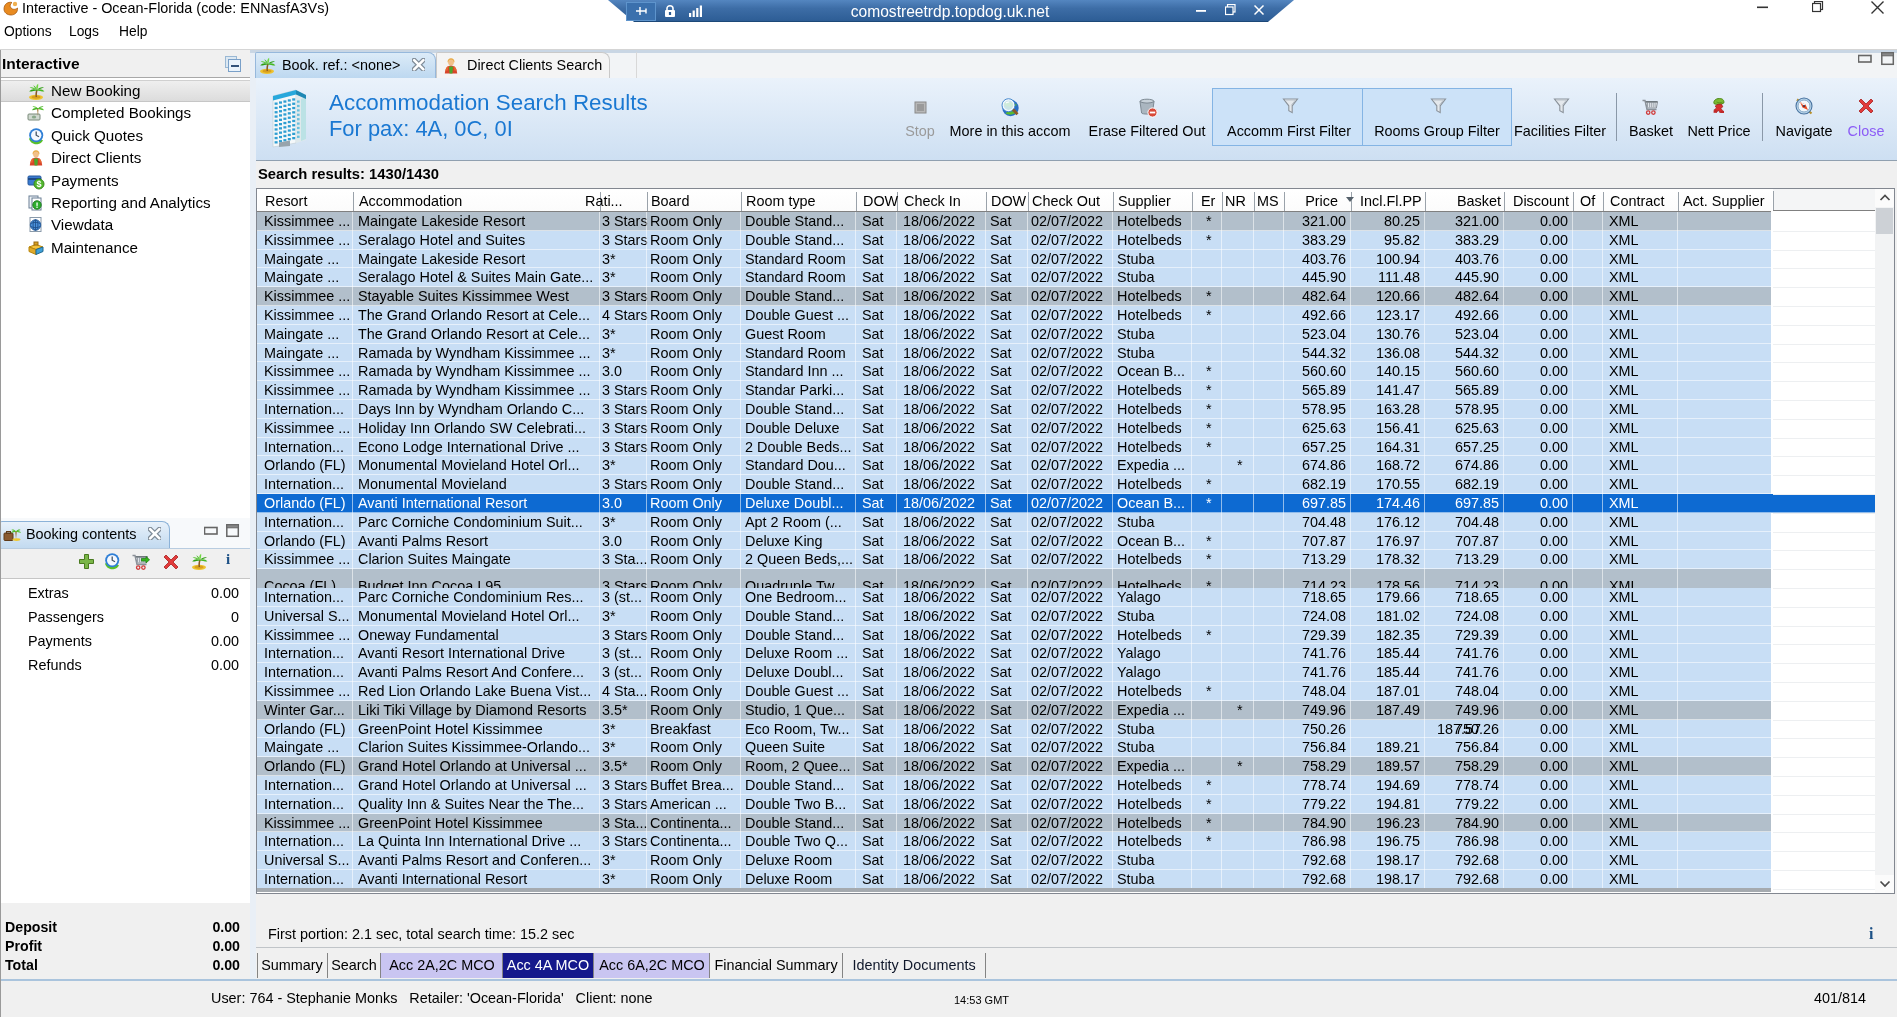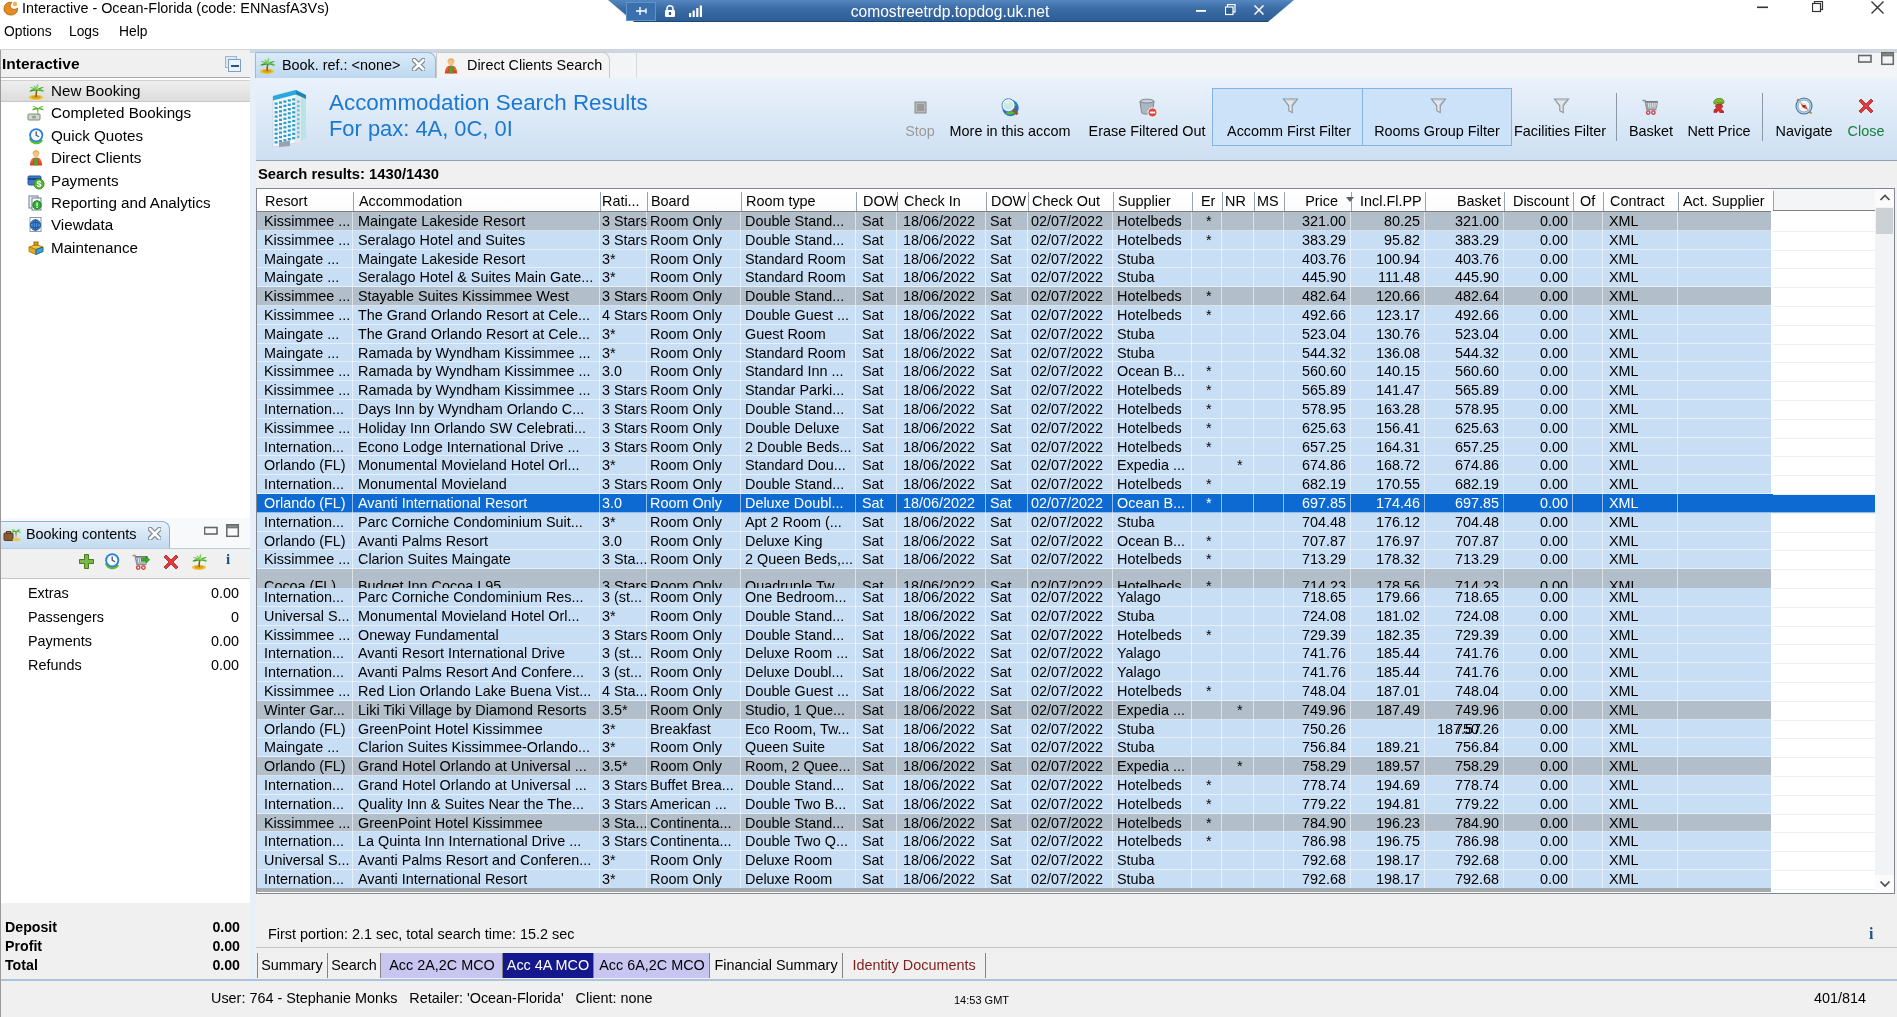--- a/index.html
+++ b/index.html
@@ -382,21 +382,21 @@
     <circle cx="10" cy="10" r="8" fill="#b8d4ea" stroke="#4a74a0" stroke-width="1.1"></circle>
     <circle cx="10" cy="10" r="6" fill="#f2f8fc" stroke="#88aac8"></circle>
     <path d="M6 6 L11.5 8.5 L14 14 L8.5 11.5 Z" fill="#e84a20"></path>
     <path d="M6 6 L11.5 8.5 L10 10 Z" fill="#f8f8f8"></path>
     <circle cx="10" cy="10" r="1.1" fill="#335"></circle>
   </svg>
 <span class="t" style="left:1804px;top:123px;transform:translateX(-50%);font-size:14.4px;color:#000">Navigate</span>
 <svg style="position:absolute;left:1858px;top:98px;width:16px;height:16px" width="16" height="16" viewBox="0 0 16 16">
     <path d="M3 1 L8 6 L13 1 L15 3 L10 8 L15 13 L13 15 L8 10 L3 15 L1 13 L6 8 L1 3 Z" fill="#e23b3b" stroke="#a81f1f" stroke-width=".8"></path>
   </svg>
-<span class="t" style="left:1866px;top:123px;transform:translateX(-50%);font-size:14.4px;color:#15803d">Close</span>
+<span class="t" style="left:1866px;top:123px;transform:translateX(-50%);font-size:14.4px;color:#8b5cf6">Close</span>
 <div style="left:256px;top:160px;width:1641px;height:1px;background:#90a0b0"></div>
 <span class="t" style="left:258px;top:166px;font-size:14.8px;font-weight:bold">Search results: 1430/1430</span>
 <div id="tbl" style="left:256px;top:188px;width:1639px;height:706px;background:#fff;border:1px solid #828790">
 <div id="hdrrow" style="left:257px;top:189px;width:1514px;height:23px;background:linear-gradient(#ffffff,#fbfbfb);position:absolute;margin-left:-256px;margin-top:-188px">
       <b style="left:95px"></b>
       <b style="left:342px"></b>
       <b style="left:389px"></b>
       <b style="left:483px"></b>
       <b style="left:598px"></b>
       <b style="left:639px"></b>
@@ -409,21 +409,21 @@
       <b style="left:1026px"></b>
       <b style="left:1093px"></b>
       <b style="left:1167px"></b>
       <b style="left:1246px"></b>
       <b style="left:1315px"></b>
       <b style="left:1345px"></b>
       <b style="left:1420px"></b>
       <b style="left:1516px"></b>
       <i style="left:7px">Resort</i>
       <i style="left:101px">Accommodation</i>
-      <i style="left:344px">Rati...</i>
+      <i style="left:327px">Rati...</i>
       <i style="left:393px">Board</i>
       <i style="left:488px">Room type</i>
       <i style="left:605px">DOW</i>
       <i style="left:646px">Check In</i>
       <i style="left:733px">DOW</i>
       <i style="left:774px">Check Out</i>
       <i style="left:860px">Supplier</i>
       <i style="left:943px">Er</i>
       <i style="left:967px">NR</i>
       <i style="left:999px">MS</i>
@@ -1153,18 +1153,18 @@
 <span class="t" style="left:354px;top:957px;transform:translateX(-50%);font-size:14.4px;color:#000">Search</span>
 <div style="left:381px;top:953px;width:122px;height:25px;background:#c9c5f1;border-right:1px solid #848484;"></div>
 <span class="t" style="left:442px;top:957px;transform:translateX(-50%);font-size:14.4px;color:#000">Acc 2A,2C MCO</span>
 <div style="left:503px;top:953px;width:91px;height:25px;background:#15188c;border-right:1px solid #848484;"></div>
 <span class="t" style="left:548px;top:957px;transform:translateX(-50%);font-size:14.4px;color:#fff">Acc 4A MCO</span>
 <div style="left:594px;top:953px;width:116px;height:25px;background:#c9c5f1;border-right:1px solid #848484;"></div>
 <span class="t" style="left:652px;top:957px;transform:translateX(-50%);font-size:14.4px;color:#000">Acc 6A,2C MCO</span>
 <div style="left:710px;top:953px;width:133px;height:25px;background:#f0f0f0;border-right:1px solid #848484;"></div>
 <span class="t" style="left:776px;top:957px;transform:translateX(-50%);font-size:14.4px;color:#000">Financial Summary</span>
 <div style="left:843px;top:953px;width:143px;height:25px;background:#f0f0f0;border-right:1px solid #848484;"></div>
-<span class="t" style="left:914px;top:957px;transform:translateX(-50%);font-size:14.4px;color:#7f1d1d">Identity Documents</span>
+<span class="t" style="left:914px;top:957px;transform:translateX(-50%);font-size:14.4px;color:#0f172a">Identity Documents</span>
 <div style="left:0;top:979px;width:1897px;height:2px;background:#aac4dd"></div>
 <div style="left:0;top:981px;width:1897px;height:36px;background:#f0f0f0"></div>
 <span class="t" style="left:211px;top:990px;font-size:14.4px">User: 764 - Stephanie Monks&nbsp;&nbsp;&nbsp;Retailer: 'Ocean-Florida'&nbsp;&nbsp;&nbsp;Client: none</span>
 <span class="t" style="left:954px;top:994px;font-size:11px">14:53 GMT</span>
 <span class="t" style="left:1814px;top:990px;font-size:14.4px">401/814</span>
 <div style="left:0;top:50px;width:1px;height:967px;background:#9a9a9a"></div>
 </body></html>

